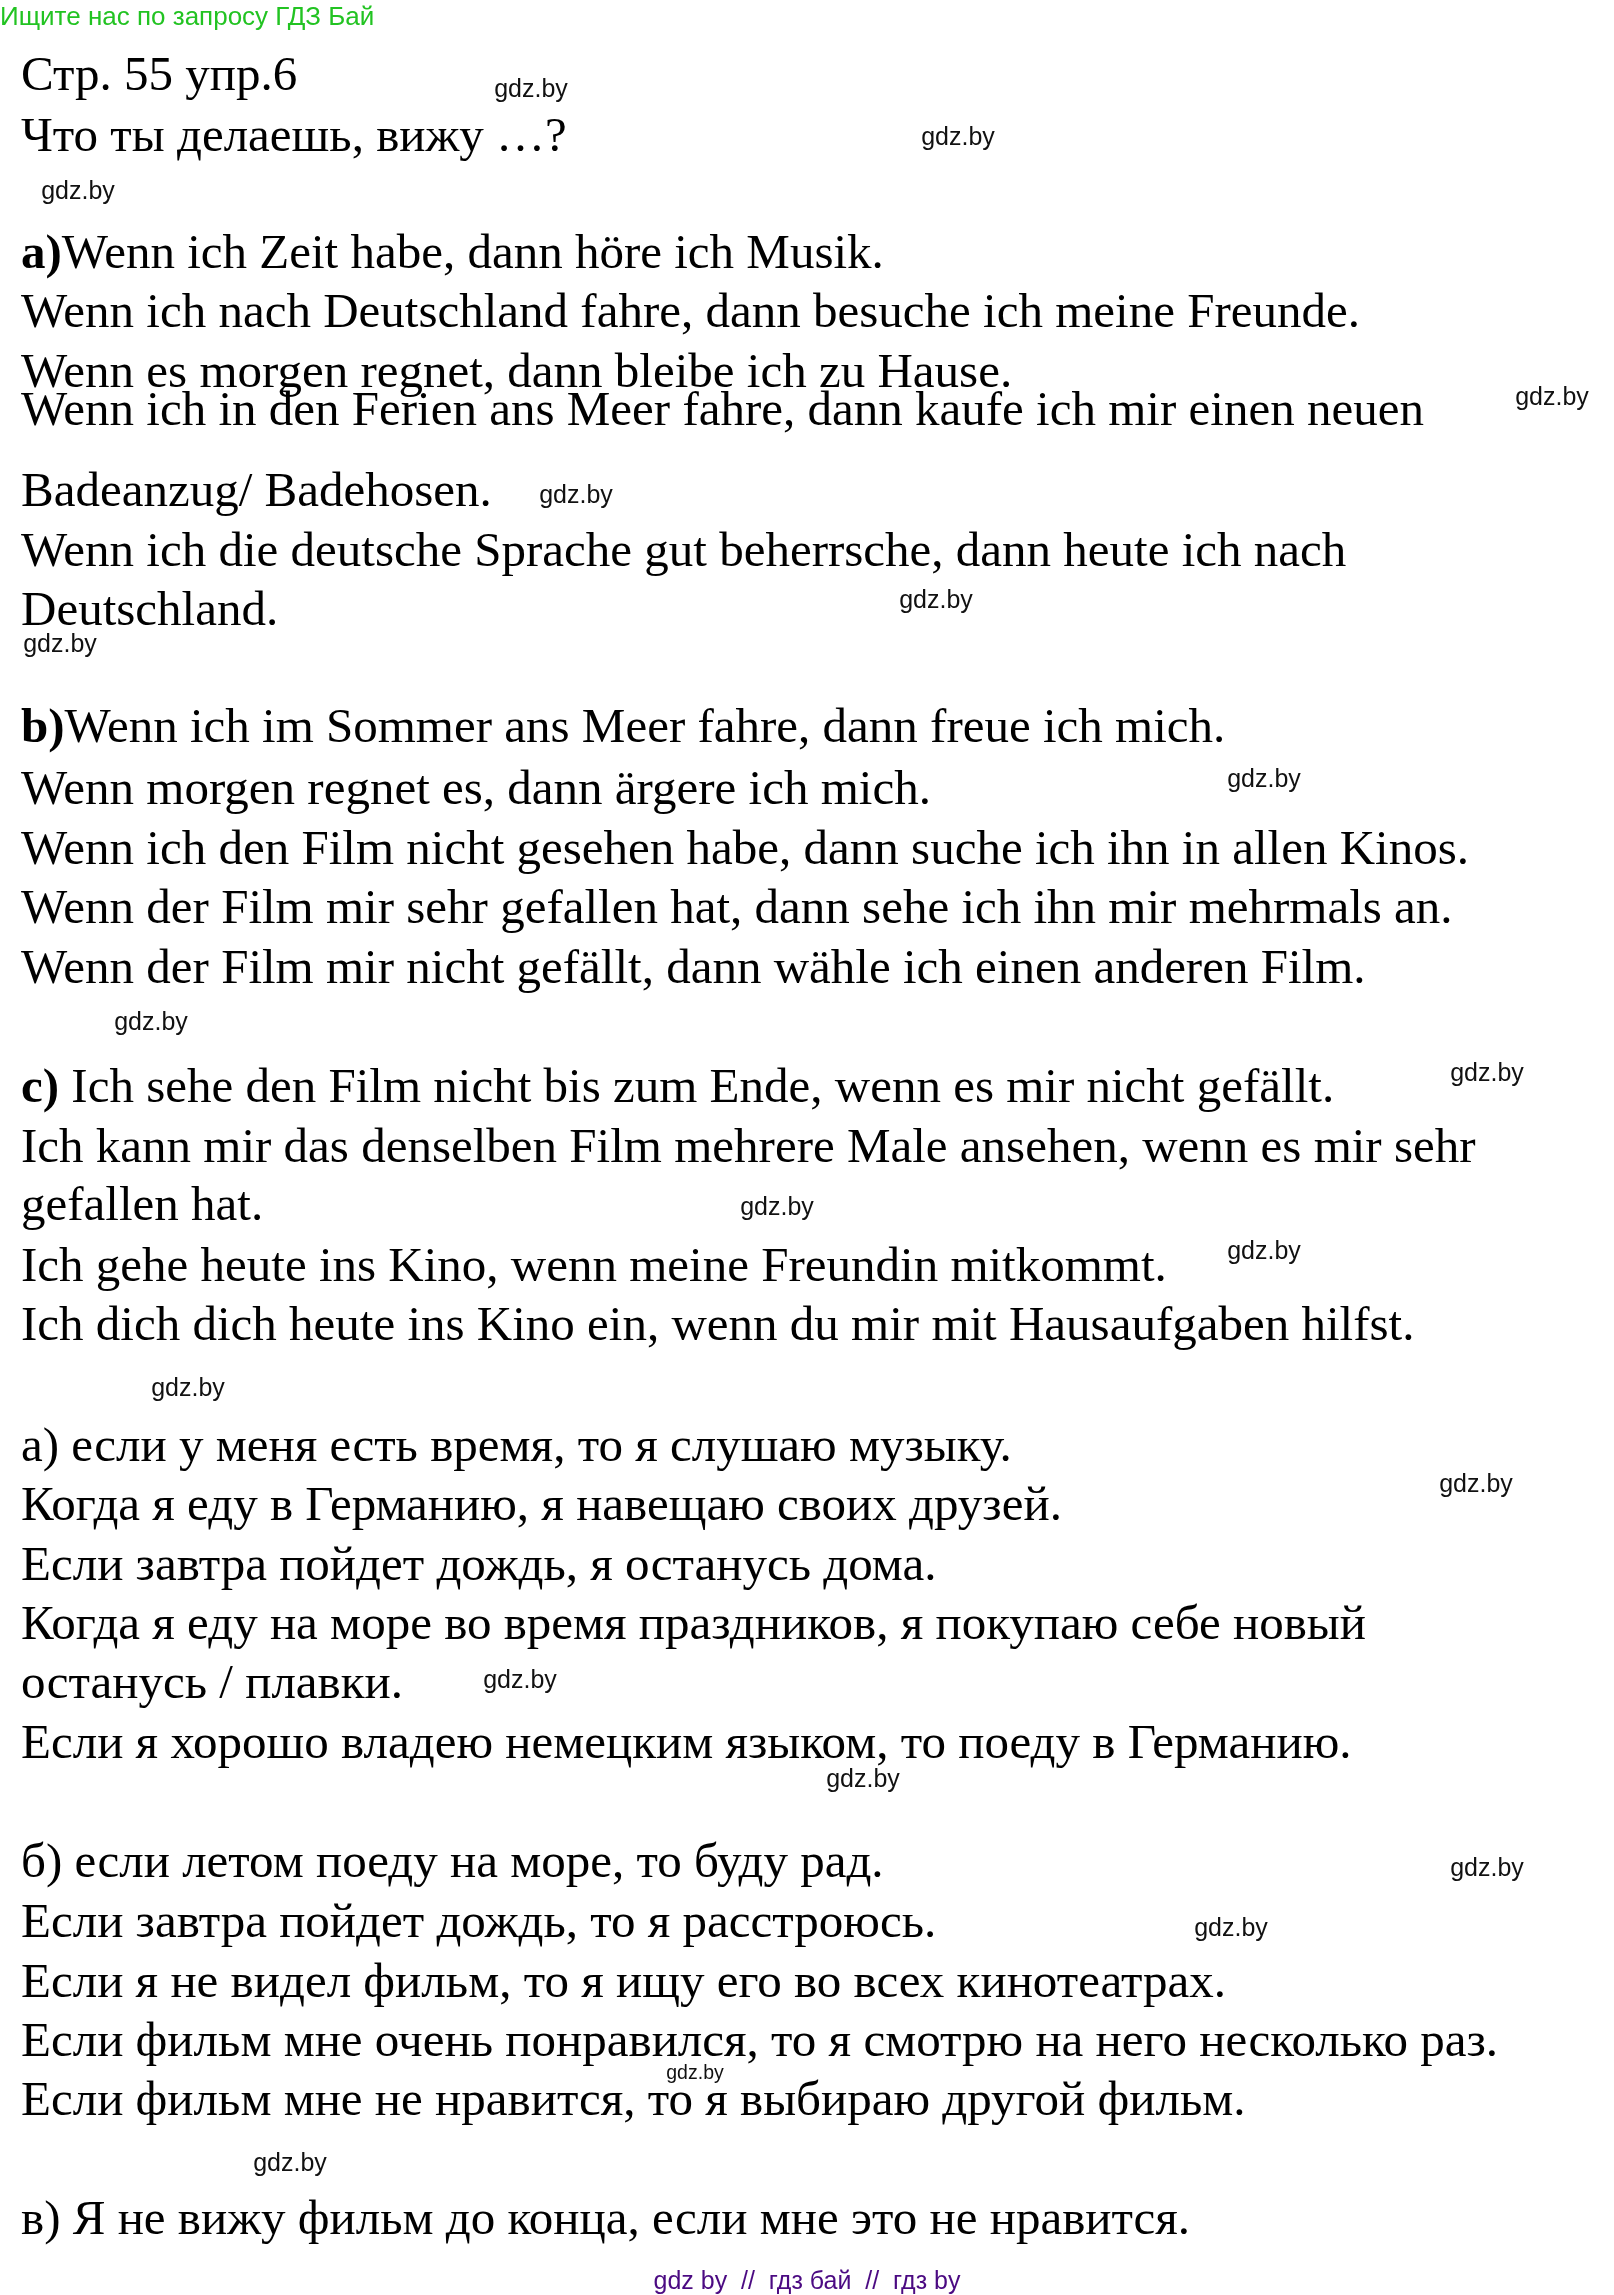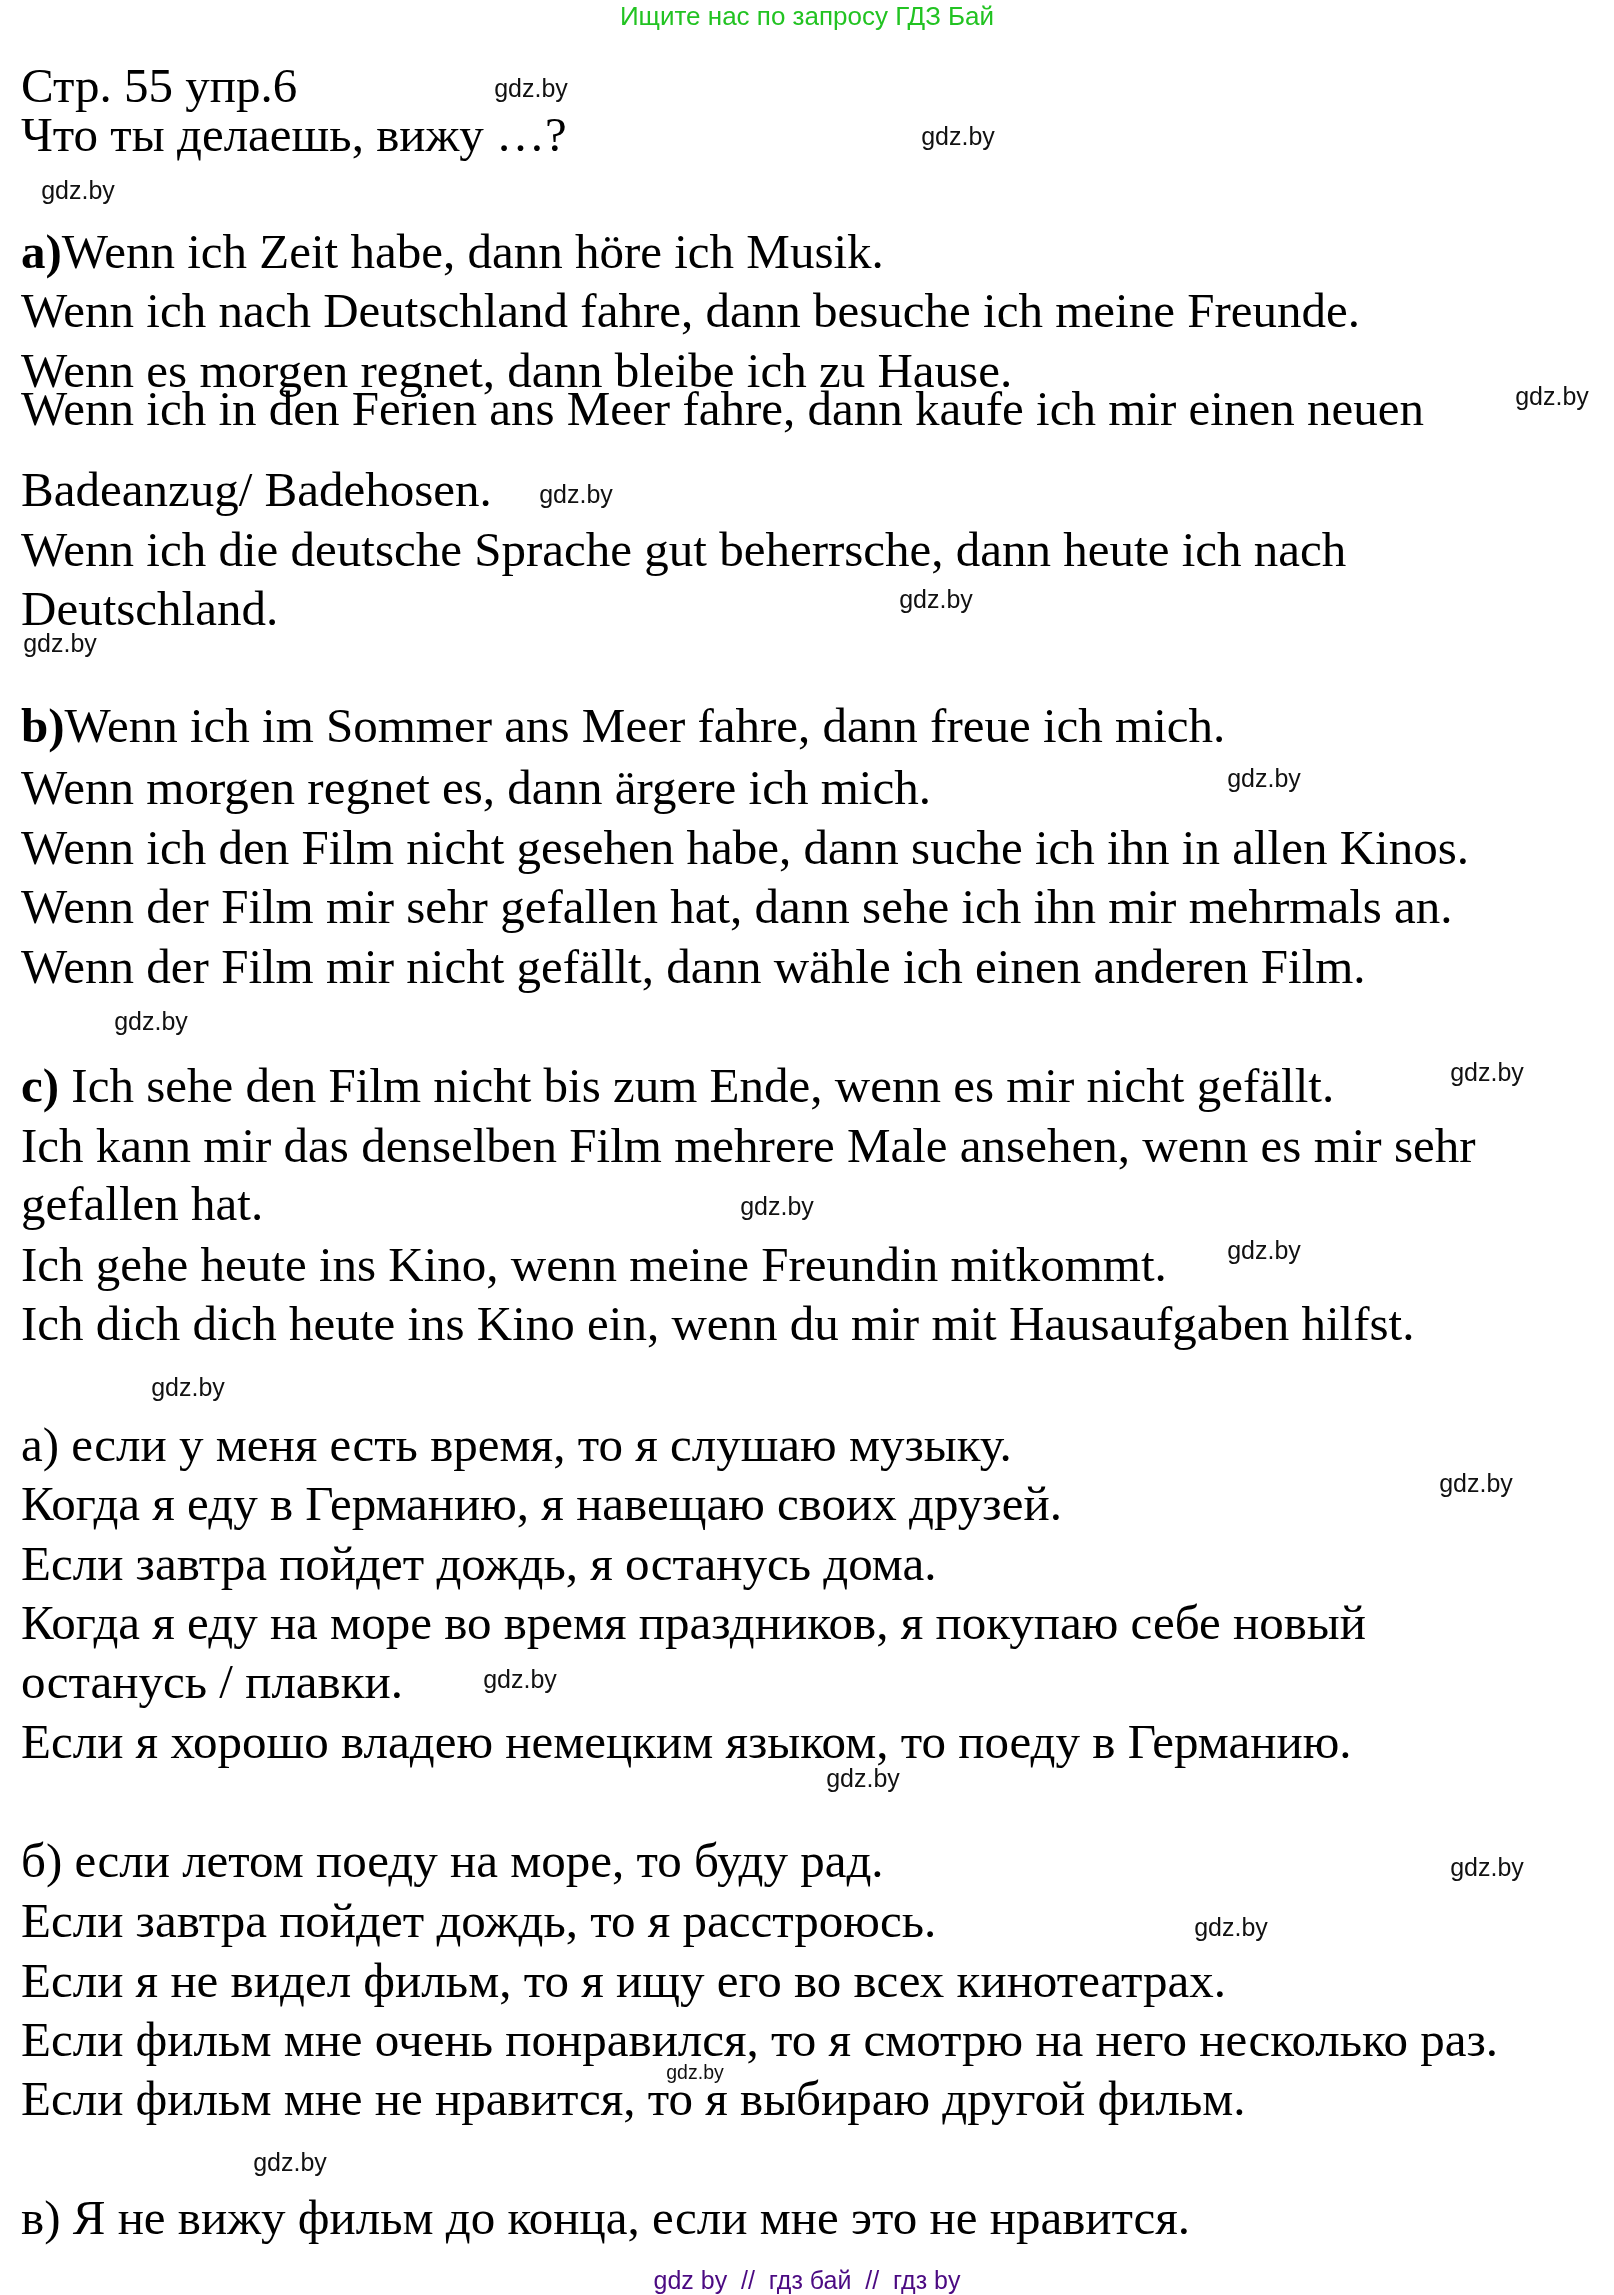--- a/index.html
+++ b/index.html
@@ -1,19 +1,19 @@
 <!DOCTYPE html>
 <html style="font-size:14px"><head>
 <meta charset="utf-8">
 <style>
   html, body { margin: 0; padding: 0; background: #ffffff; }
   body { width: 1614px; height: 2295px; position: relative; overflow: hidden; }
   .banner {
     position: absolute; left: 0; top: 0; width: 1614px; height: 32px;
-    text-align: center; font-family: "Liberation Sans", "DejaVu Sans", sans-serif;
+    font-family: "Liberation Sans", "DejaVu Sans", sans-serif;
     font-size: 26px; line-height: 32px; color: #22c322;
   }
   .line {
     position: absolute; left: 21px; white-space: nowrap;
     font-family: "Liberation Serif", "DejaVu Serif", serif;
     font-size: 49px; line-height: 58px; color: #000000;
     transform: translateY(-50%);
   }
   .line b { font-weight: bold; }
   .wm {
@@ -26,21 +26,21 @@
     position: absolute; left: 0; top: 2265px; width: 1614px; height: 30px;
     text-align: center; font-family: "Liberation Sans", "DejaVu Sans", sans-serif;
     font-size: 25px; line-height: 30px; color: #4b0a82;
   }
 </style>
 </head>
 <body>
 
 <div class="banner">Ищите нас по запросу ГДЗ Бай</div>
 
-<div class="line" style="top:86px">Стр. 55 упр.6</div>
+<div class="line" style="top:74px">Стр. 55 упр.6</div>
 <div class="line" style="top:135px">Что ты делаешь, вижу …?</div>
 
 <div class="line" style="top:252px"><b>a)</b><span>Wenn ich Zeit habe, dann höre ich Musik.</span></div>
 <div class="line" style="top:311px">Wenn ich nach Deutschland fahre, dann besuche ich meine Freunde.</div>
 <div class="line" style="top:371px">Wenn es morgen regnet, dann bleibe ich zu Hause.</div>
 <div class="line" style="top:409px">Wenn ich in den Ferien ans Meer fahre, dann kaufe ich mir einen neuen</div>
 <div class="line" style="top:490px">Badeanzug/ Badehosen.</div>
 <div class="line" style="top:550px">Wenn ich die deutsche Sprache gut beherrsche, dann heute ich nach</div>
 <div class="line" style="top:609px">Deutschland.</div>
 

